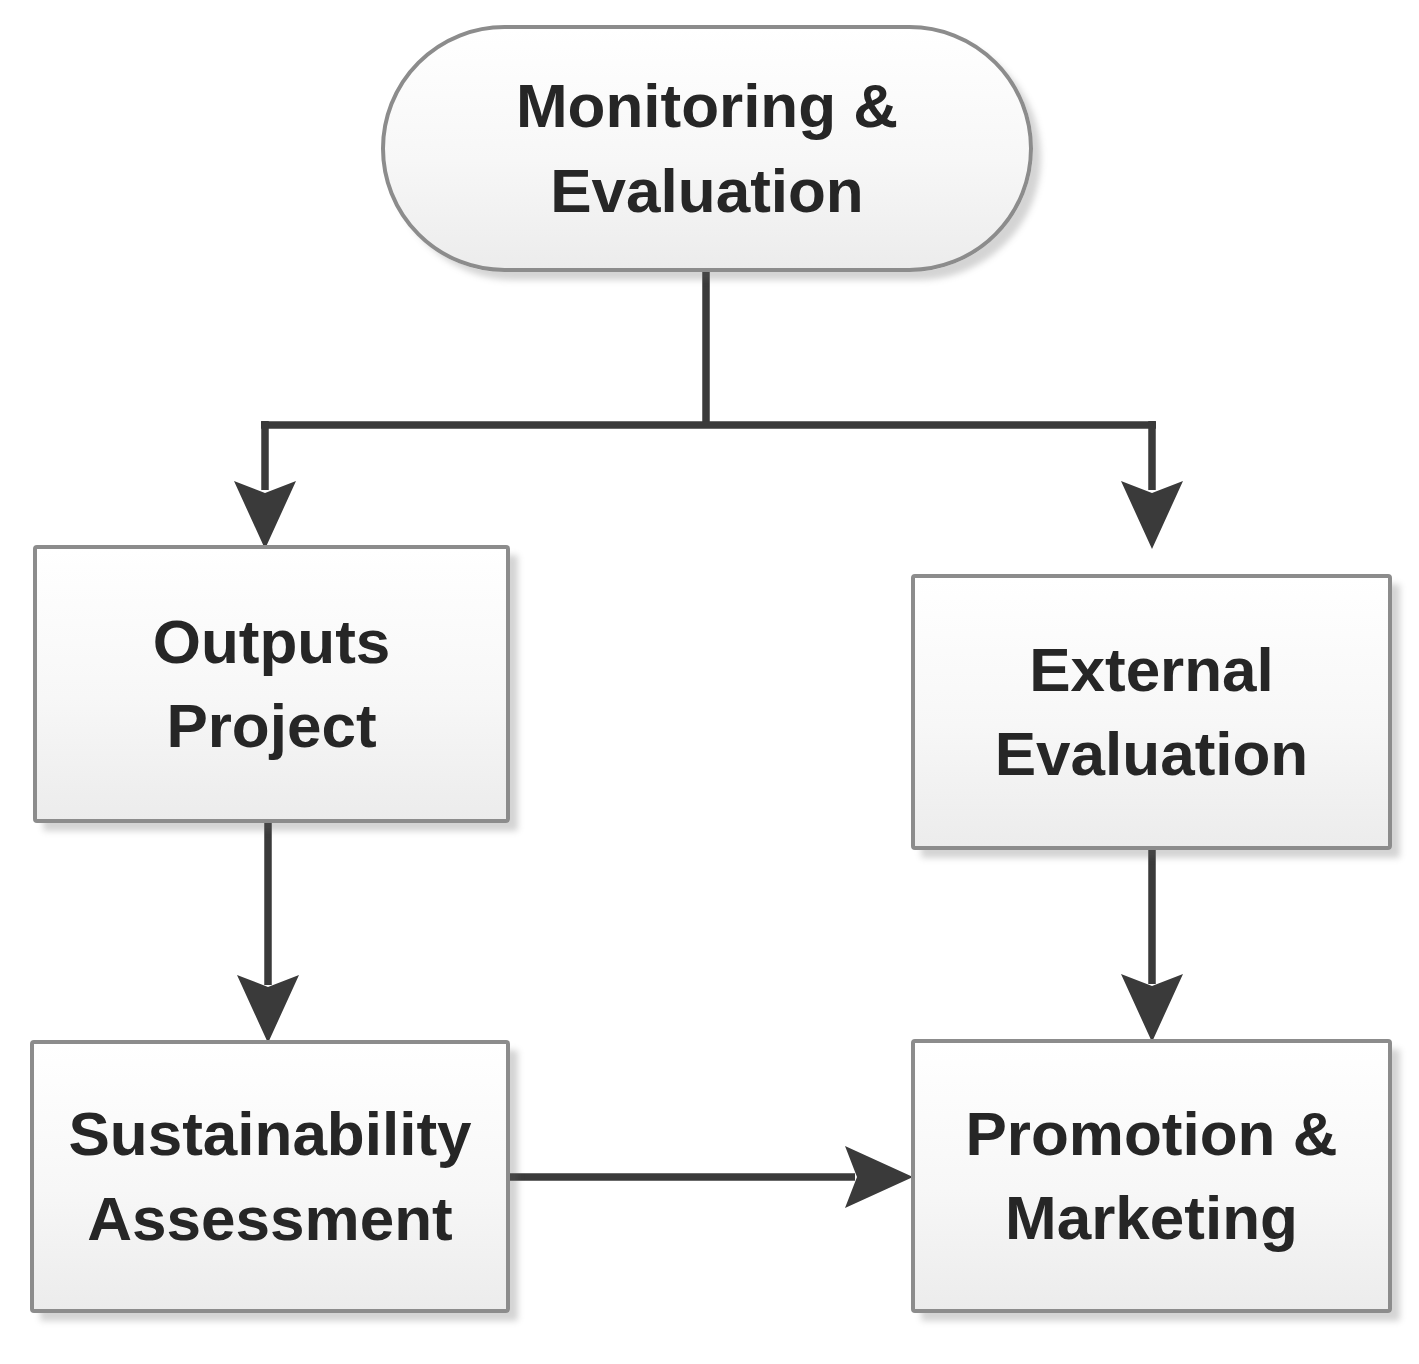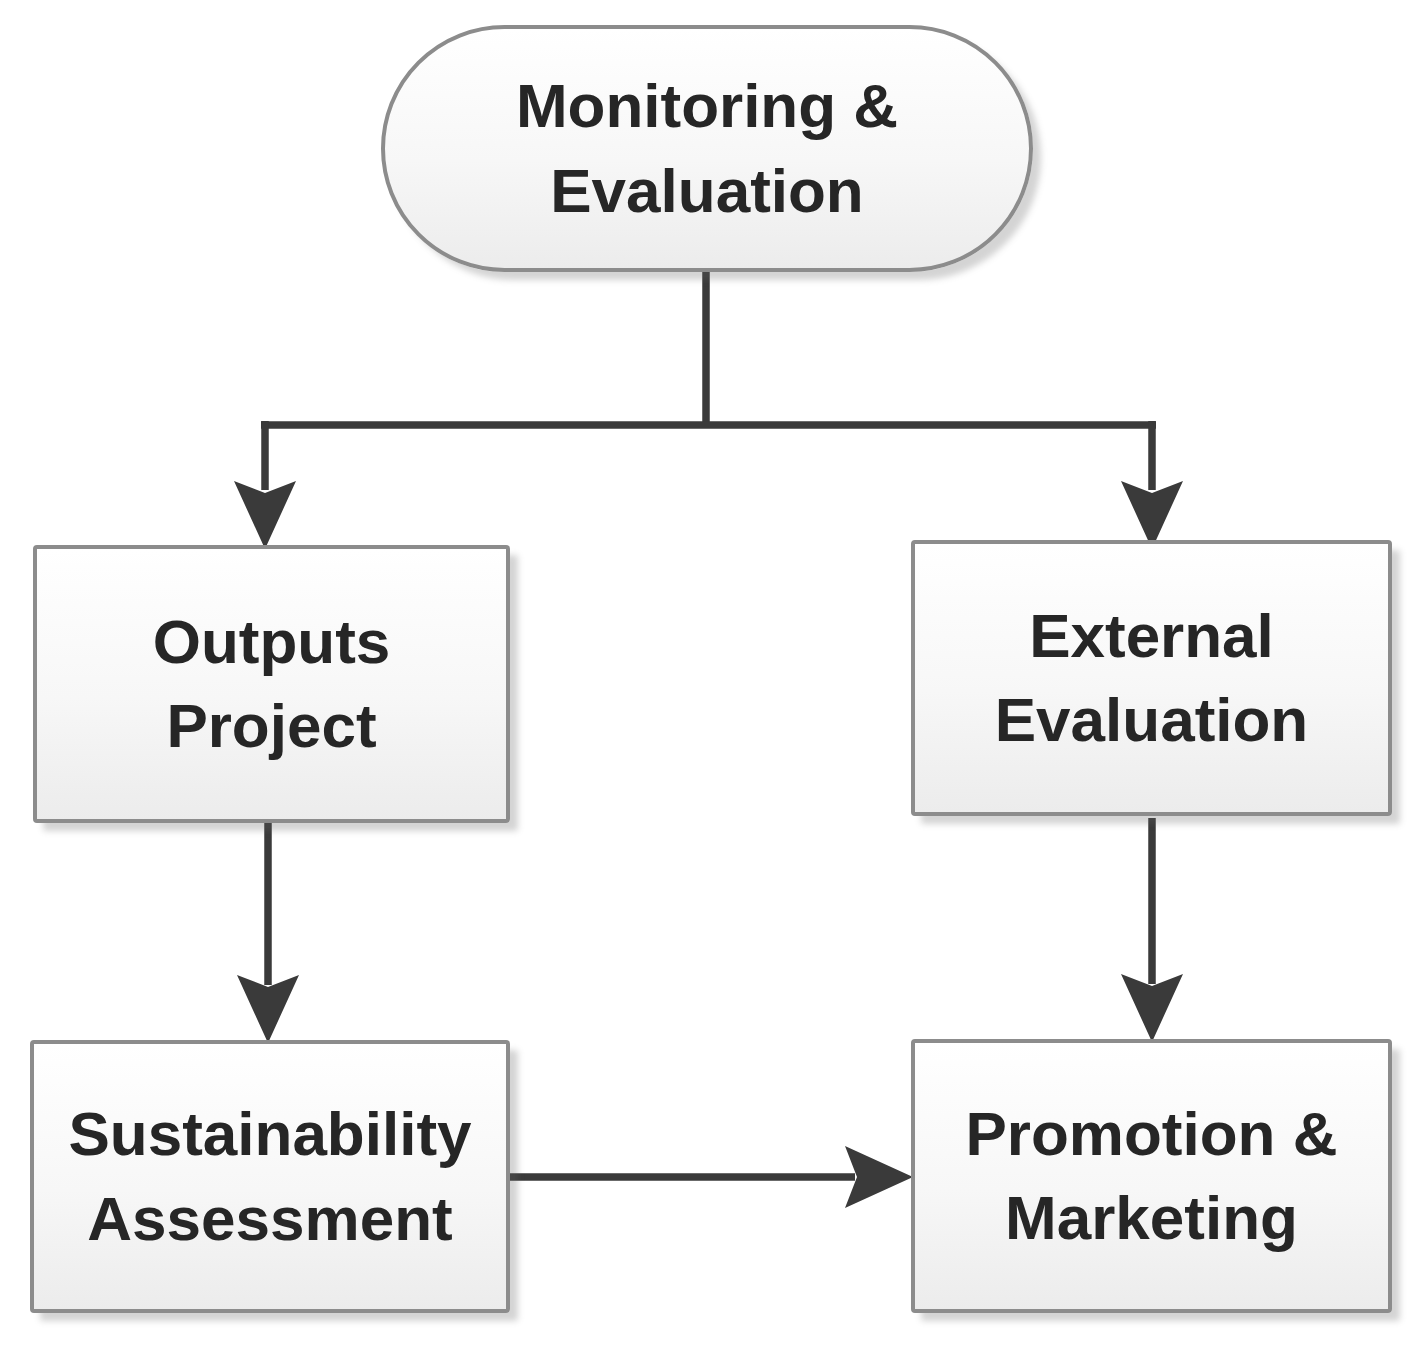--- a/index.html
+++ b/index.html
@@ -25,21 +25,21 @@
     color: var(--text, #262626);
     background: linear-gradient(180deg, var(--node-fill-top, #ffffff) 0%, #f7f7f7 55%, var(--node-fill-bottom, #ececec) 100%);
     border: 4px solid var(--node-border, #8c8c8c);
     box-shadow: 9px 9px 6px -1px rgba(100,100,100,0.28);
   }
   .node .line { display: block; }
   .rect { border-radius: 4px; }
   .stadium { border-radius: 150px; }
   #node-monitoring-evaluation { left: 381px; top: 25px;  width: 652px; height: 247px; }
   #node-project-outputs       { left: 33px;  top: 545px; width: 477px; height: 278px; }
-  #node-external-evaluation   { left: 911px; top: 540px; width: 481px; height: 276px; }
+  #node-external-evaluation   { left: 911px; top: 574px; width: 481px; height: 276px; }
   #node-sustainability        { left: 30px;  top: 1040px; width: 480px; height: 273px; }
   #node-promotion-marketing   { left: 911px; top: 1039px; width: 481px; height: 274px; }
   #connector-layer {
     position: absolute;
     left: 0; top: 0;
     width: 1419px; height: 1364px;
     pointer-events: none;
   }
   #connector-layer path {
     stroke: var(--connector, #3a3a3a);

